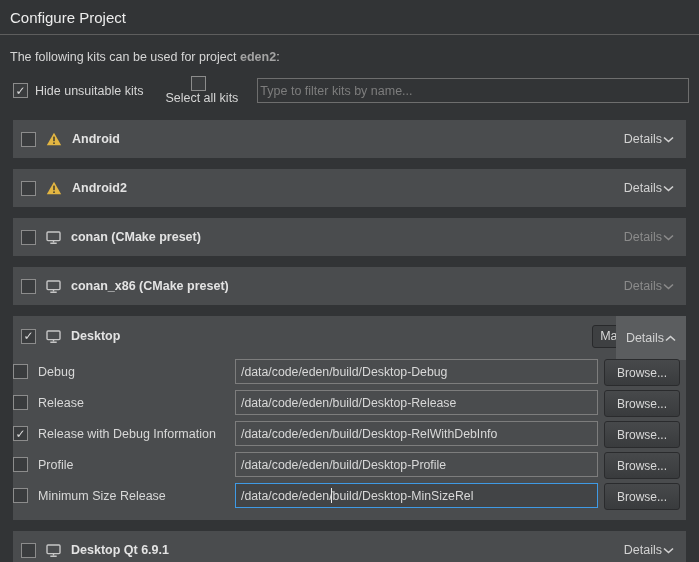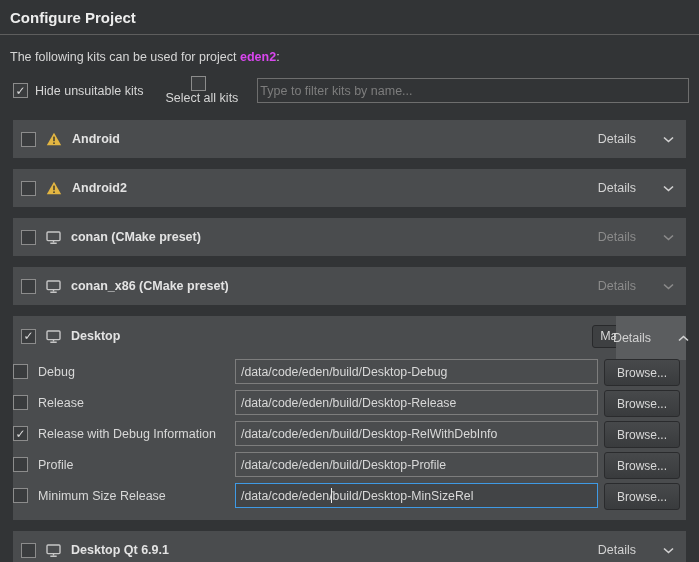--- a/index.html
+++ b/index.html
@@ -3,25 +3,25 @@
 <meta charset="utf-8">
 <style>
   html,body{margin:0;padding:0;}
   body{
     width:699px;height:562px;overflow:hidden;position:relative;
     background:#323436;color:#d6d6d6;
     font-family:"Liberation Sans","DejaVu Sans",sans-serif;
     font-size:12.5px;
   }
   .title-bar{
-    padding:9px 10px 8px;font-size:15px;font-weight:bold;color:#ededed;
+    padding:9px 10px 8px;font-size:15px;font-weight:normal;color:#ededed;
     border-bottom:1px solid #5e5e5e;
   }
   .subtitle{margin:15px 10px 0;color:#d6d6d6;}
-  .subtitle b{color:#d946ef;}
+  .subtitle b{color:#a3a3a3;}
   .filter-row{margin:12px 10px 0;display:flex;align-items:center;}
   .cb{
     width:13px;height:13px;border:1px solid #8c8c8c;background:#3a3c3e;
     display:inline-flex;align-items:center;justify-content:center;
     font-size:12px;line-height:12px;color:#dcdcdc;flex:none;cursor:default;
   }
   .cb .chk{visibility:hidden;}
   .cb.checked .chk{visibility:visible;}
   .cb-label{margin-left:7px;color:#d6d6d6;white-space:nowrap;}
   .grp2{margin-left:15px;display:flex;align-items:center;flex-direction:column;}
@@ -33,21 +33,21 @@
   }
   .filter-input::placeholder{color:#7d7d7d;}
   .kit-list{margin:15px 13px 0;}
   .kit-row{
     background:#4a4c4e;height:38px;display:flex;align-items:center;
     padding:0 12px 0 8px;margin-bottom:11px;position:relative;
   }
   .kit-name{font-weight:bold;font-size:12.5px;color:#e3e3e3;margin-left:10px;}
   .kit-icon{margin-left:10px;display:flex;align-items:center;}
   .details-btn{
-    margin-left:auto;display:flex;align-items:center;gap:27px;
+    margin-left:auto;display:flex;align-items:center;gap:1px;
     color:#d2d2d2;cursor:default;
   }
   .details-btn.disabled{color:#8b8b8b;}
   .details-btn svg{display:block;}
   
   .desktop-block{
     background:#4a4c4e;margin-bottom:11px;position:relative;padding-bottom:9px;
   }
   .desktop-header{height:40px;display:flex;align-items:center;padding:0 0 0 8px;}
   .details-highlight{

